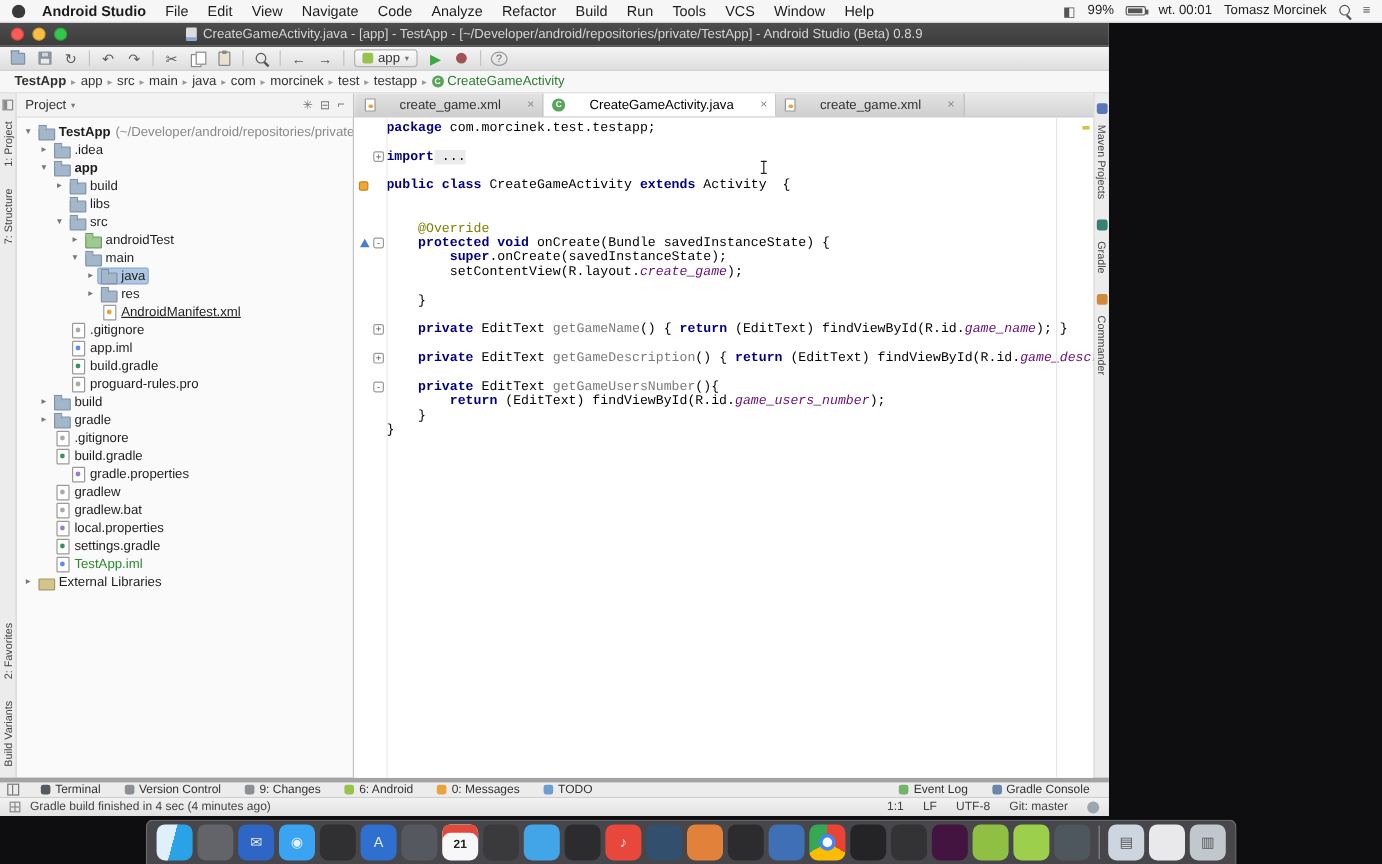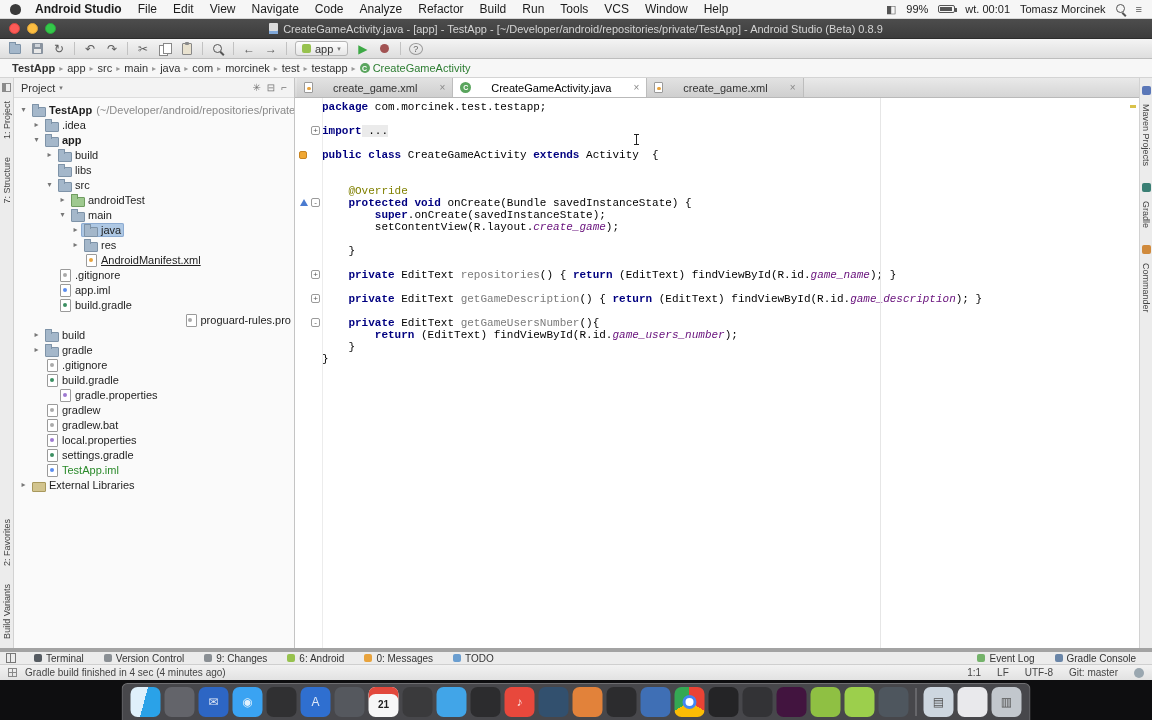--- a/index.html
+++ b/index.html
@@ -17,21 +17,21 @@
   .mb-right { margin-left:auto; display:flex; align-items:center; gap:10px; font-size:11px; color:#222; }
   .mb-ic { color:#555; font-size:11px; }
   .bat { width:17px; height:8px; border:1px solid #555; border-radius:2px; position:relative; }
   .bat::before { content:""; position:absolute; left:1px; top:1px; bottom:1px; width:12px; background:#555; }
   .bat::after { content:""; position:absolute; right:-3px; top:2px; width:2px; height:4px; background:#555; }
   .ic-search { width:10px; height:10px; position:relative; display:inline-block; }
   .ic-search::before { content:""; position:absolute; left:0; top:0; width:7px; height:7px; border:1.5px solid #555; border-radius:50%; }
   .ic-search::after { content:""; position:absolute; left:7.5px; top:7.5px; width:4.5px; height:1.5px; background:#555; transform:rotate(45deg); transform-origin:0 0; }
 
   
-  .window { position:absolute; top:19px; left:0; width:1152px; height:661px; display:flex; flex-direction:column; background:#fff; }
+  .window { position:absolute; top:19px; left:0; width:924px; height:661px; display:flex; flex-direction:column; background:#fff; }
 
   .titlebar { height:20px; background:linear-gradient(#4d4d4d,#3c3c3c); border-bottom:1px solid #2c2c2c;
     position:relative; display:flex; align-items:center; flex:none; }
   .traffic { display:flex; gap:7px; margin-left:9px; z-index:2; }
   .tl { width:11px; height:11px; border-radius:50%; }
   .tl.red { background:#fc5b57; border:1px solid #d94640; }
   .tl.yellow { background:#fdbe41; border:1px solid #d8a13a; }
   .tl.green { background:#34c84a; border:1px solid #2aa73c; }
   .title { position:absolute; left:0; right:0; height:100%; display:flex; align-items:center; justify-content:center;
     gap:5px; font-size:11px; color:#d4d4d4; pointer-events:none; }
@@ -403,21 +403,21 @@
                 <span class="tlabel">app.iml</span>
               </span>
             </div>
             <div class="trow" style="padding-left: 30px;">
               <span class="arrow"></span>
               <span class="trc">
                 <span class="ti file f-gradle"></span>
                 <span class="tlabel">build.gradle</span>
               </span>
             </div>
-            <div class="trow" style="padding-left: 30px; justify-content: flex-end;">
+            <div class="trow" style="padding-left: 30px;">
               <span class="arrow"></span>
               <span class="trc">
                 <span class="ti file"></span>
                 <span class="tlabel">proguard-rules.pro</span>
               </span>
             </div>
             <div class="trow" style="padding-left: 17px;">
               <span class="arrow">▸</span>
               <span class="trc">
                 <span class="ti folder"></span>
@@ -579,21 +579,21 @@
                 <span class="ctext"><span class="tk-pl">    }</span></span>
               </div>
               <div class="cline">
                 <span class="gcell"></span>
                 <span class="ctext"></span>
               </div>
               <div class="cline">
                 <span class="gcell">
                   <span class="fold">+</span>
                 </span>
-                <span class="ctext"><span class="tk-pl">    </span><span class="tk-kw">private</span><span class="tk-pl"> EditText </span><span class="tk-gray">repositories</span><span class="tk-pl">() { </span><span class="tk-kw">return</span><span class="tk-pl"> (EditText) findViewById(R.id.</span><span class="tk-fld">game_name</span><span class="tk-pl">); }</span></span>
+                <span class="ctext"><span class="tk-pl">    </span><span class="tk-kw">private</span><span class="tk-pl"> EditText </span><span class="tk-gray">getGameName</span><span class="tk-pl">() { </span><span class="tk-kw">return</span><span class="tk-pl"> (EditText) findViewById(R.id.</span><span class="tk-fld">game_name</span><span class="tk-pl">); }</span></span>
               </div>
               <div class="cline">
                 <span class="gcell"></span>
                 <span class="ctext"></span>
               </div>
               <div class="cline">
                 <span class="gcell">
                   <span class="fold">+</span>
                 </span>
                 <span class="ctext"><span class="tk-pl">    </span><span class="tk-kw">private</span><span class="tk-pl"> EditText </span><span class="tk-gray">getGameDescription</span><span class="tk-pl">() { </span><span class="tk-kw">return</span><span class="tk-pl"> (EditText) findViewById(R.id.</span><span class="tk-fld">game_description</span><span class="tk-pl">); }</span></span>

